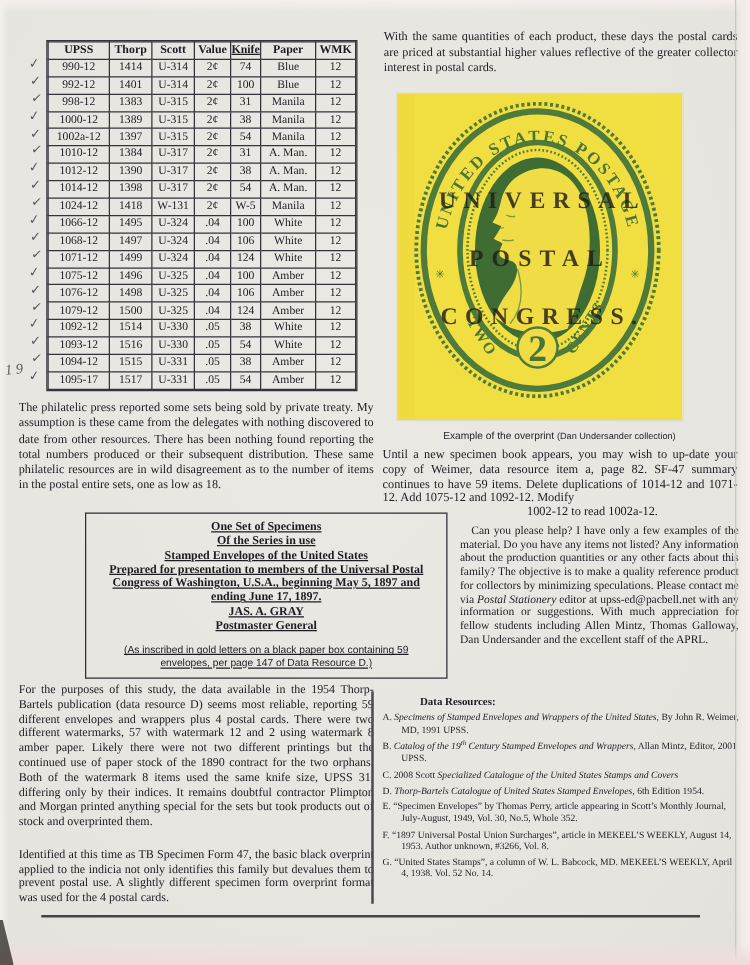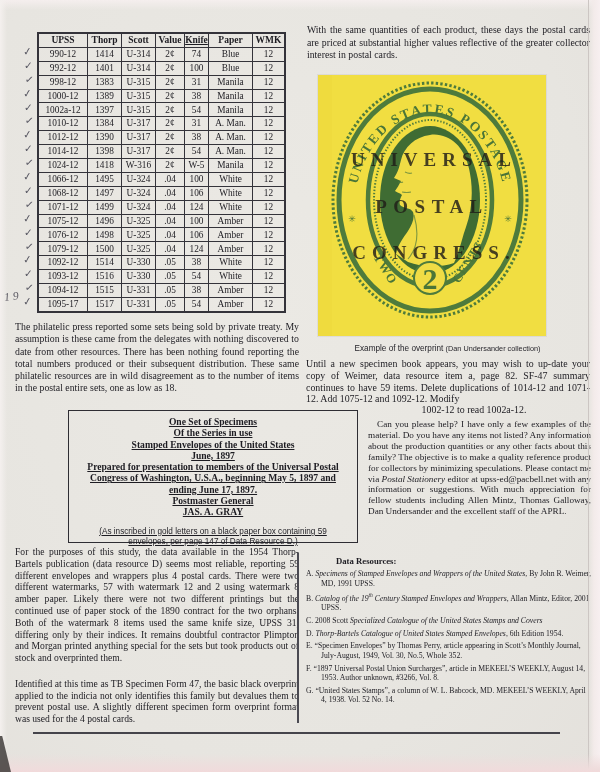--- a/index.html
+++ b/index.html
@@ -143,21 +143,21 @@
           <td>1398</td>
           <td>U-317</td>
           <td>2¢</td>
           <td>54</td>
           <td>A. Man.</td>
           <td>12</td>
         </tr>
         <tr>
           <td>1024-12</td>
           <td>1418</td>
-          <td>W-316</td>
+          <td>W-131</td>
           <td>2¢</td>
           <td>W-5</td>
           <td>Manila</td>
           <td>12</td>
         </tr>
         <tr>
           <td>1066-12</td>
           <td>1495</td>
           <td>U-324</td>
           <td>.04</td>
@@ -271,24 +271,23 @@
     </div>
   <div class="hand-note">19</div>
 
   <div class="para p-left1">The philatelic press reported some sets being sold by private treaty.  My assumption is these came from the delegates with nothing discovered to date from other resources.  There has been nothing found reporting the total numbers produced or their subsequent distribution.  These same philatelic resources are in wild disagreement as to the number of items in the postal entire sets, one as low as 18.</div>
 
   <div class="spec-box">
     <div>
         <div class="box-line">One Set of Specimens</div>
         <div class="box-line">Of the Series in use</div>
         <div class="box-line">Stamped Envelopes of the United States</div>
-        <div class="box-line">June, 1897</div>
         <div class="box-line">Prepared for presentation to members of the Universal Postal Congress of Washington, U.S.A., beginning May 5, 1897 and ending June 17, 1897.</div>
+        <div class="box-line">JAS. A. GRAY</div>
         <div class="box-line">Postmaster General</div>
-        <div class="box-line">JAS. A. GRAY</div>
       </div>
     <div class="box-note">(As inscribed in gold letters on a black paper box containing 59 envelopes, per page 147 of Data Resource D.)</div>
   </div>
 
   <div class="para p-left2">For the purposes of this study, the data available in the 1954 Thorp-Bartels publication (data resource D) seems most reliable, reporting 59 different envelopes and wrappers plus 4 postal cards.  There were two different watermarks, 57 with watermark 12 and 2 using watermark 8 amber paper.  Likely there were not two different printings but the continued use of paper stock of the 1890 contract for the two orphans.  Both of the watermark 8 items used the same knife size, UPSS 31, differing only by their indices.  It remains doubtful contractor Plimpton and Morgan printed anything special for the sets but took products out of stock and overprinted them.</div>
   <div class="para p-left3">Identified at this time as TB Specimen Form 47, the basic black overprint applied to the indicia not only identifies this family but devalues them to prevent postal use.  A slightly different specimen form overprint format was used for the 4 postal cards.</div>
 
   <div class="para p-right-top">With the same quantities of each product, these days the postal cards are priced at substantial higher values reflective of the greater collector interest in postal cards.</div>
 
   <svg class="stamp" viewBox="0 0 228 261" width="228" height="261" xmlns="http://www.w3.org/2000/svg">

